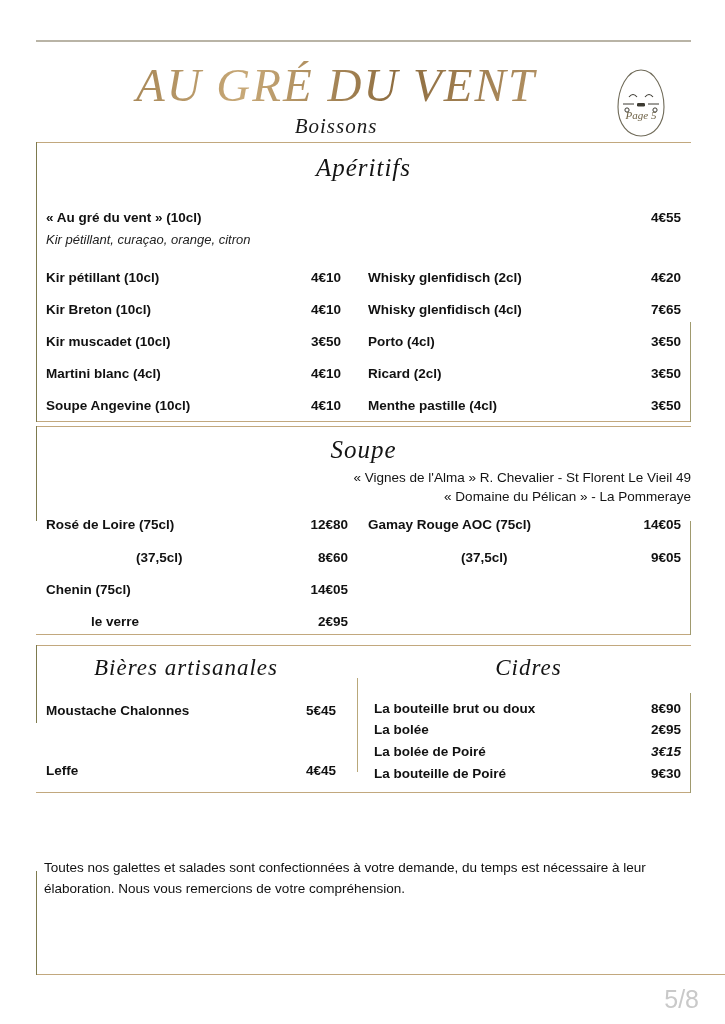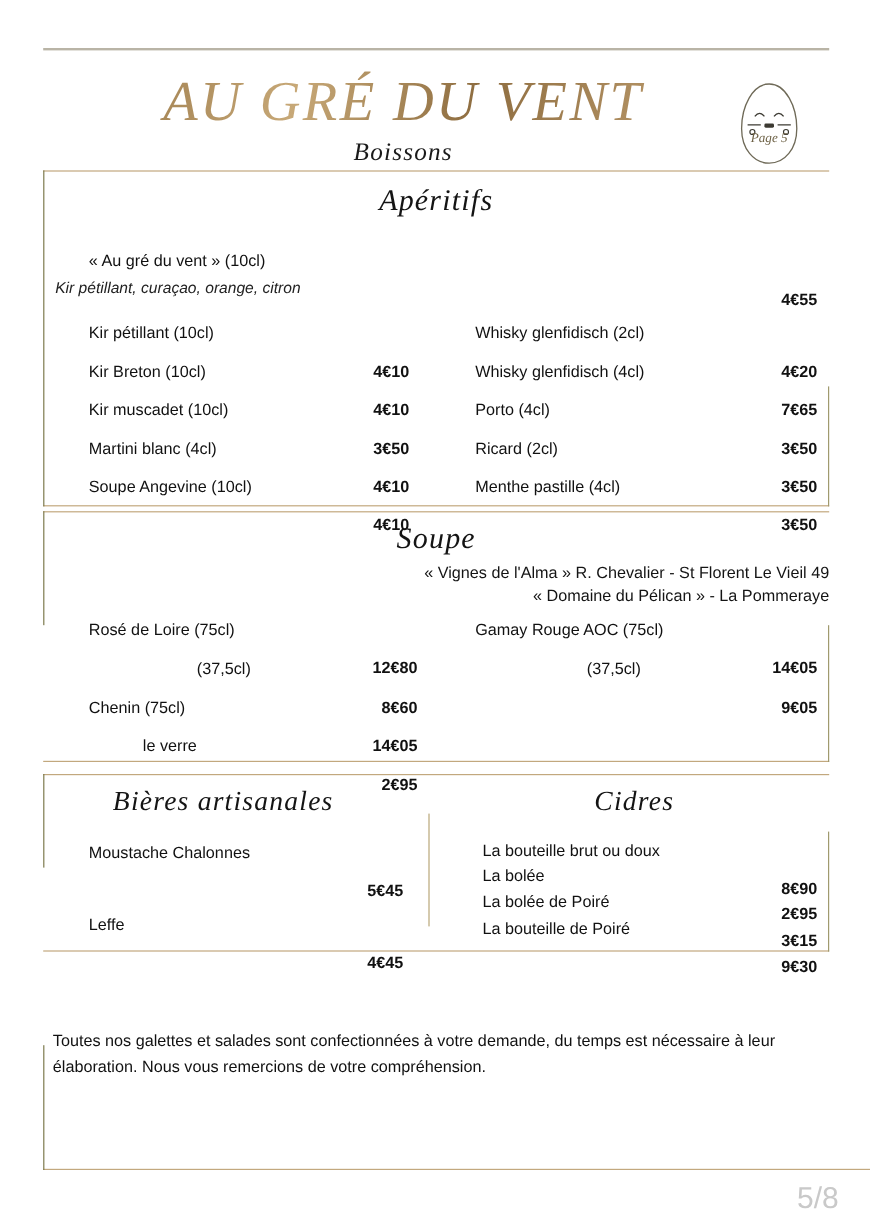--- a/index.html
+++ b/index.html
@@ -110,22 +110,22 @@
     text-align: center;
     letter-spacing: 1px;
   }
 
   .row {
     position: absolute;
     font-size: 13.5px;
     color: #111111;
     white-space: nowrap;
   }
-  .row.name { font-weight: normal; margin-left: 28px; }
-  .row.price { font-weight: bold; text-align: right; margin-top: 32px; }
+  .row.name { font-weight: bold; }
+  .row.price { font-weight: bold; text-align: right; }
   .desc-italic {
     position: absolute;
     font-size: 13px;
     font-style: italic;
     color: #222222;
     white-space: nowrap;
   }
   .center-note {
     position: absolute;
     text-align: right;
@@ -264,21 +264,21 @@
 
     <div class="row name" style="left:10px; top:118px;">Leffe</div>
     <div class="row price" style="left:245px; top:118px; width:55px;">4€45</div>
 
     <div class="script-head" style="position:absolute; left:330px; top:10px; width:325px; font-size:23px;">Cidres</div>
     <div class="row name" style="left:338px; top:56px;">La bouteille brut ou doux</div>
     <div class="row price" style="left:560px; top:56px; width:85px;">8€90</div>
     <div class="row name" style="left:338px; top:77px;">La bolée</div>
     <div class="row price" style="left:560px; top:77px; width:85px;">2€95</div>
     <div class="row name" style="left:338px; top:99px;">La bolée de Poiré</div>
-    <div class="row price" style="left:560px; top:99px; width:85px;">3€15</div>
+    <div class="row price" style="left:560px; top:99px; width:85px;font-style:italic;">3€15</div>
     <div class="row name" style="left:338px; top:121px;">La bouteille de Poiré</div>
     <div class="row price" style="left:560px; top:121px; width:85px;">9€30</div>
   </div>
 
   <div class="footer-box">
     <div class="bdr-bottom"></div>
     <div class="bdr-left" style="top:26px; height:104px;"></div>
     <div class="footer-text">Toutes nos galettes et salades sont confectionnées à votre demande, du temps est nécessaire à leur élaboration. Nous vous remercions de votre compréhension.</div>
   </div>
 

